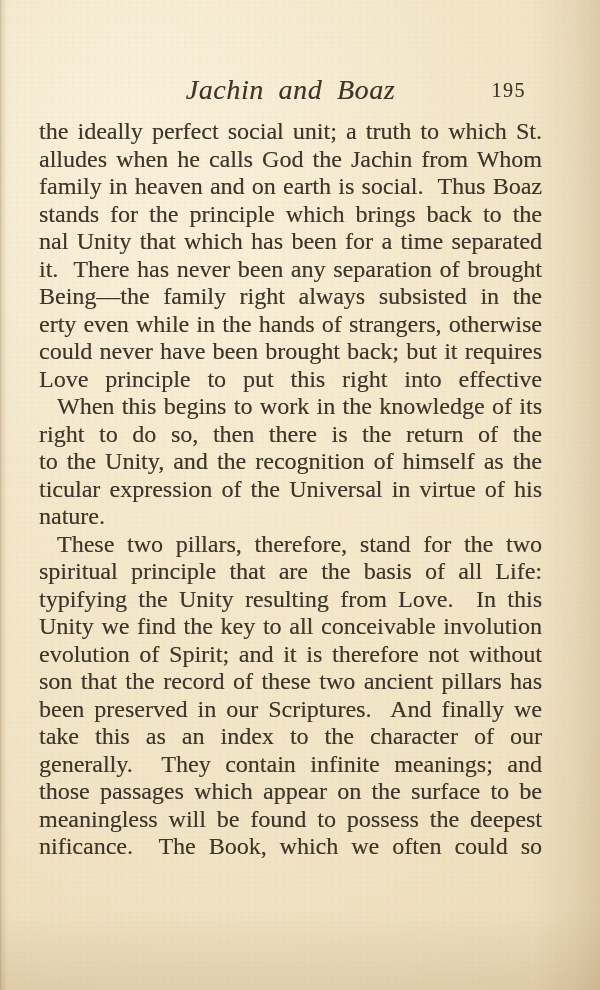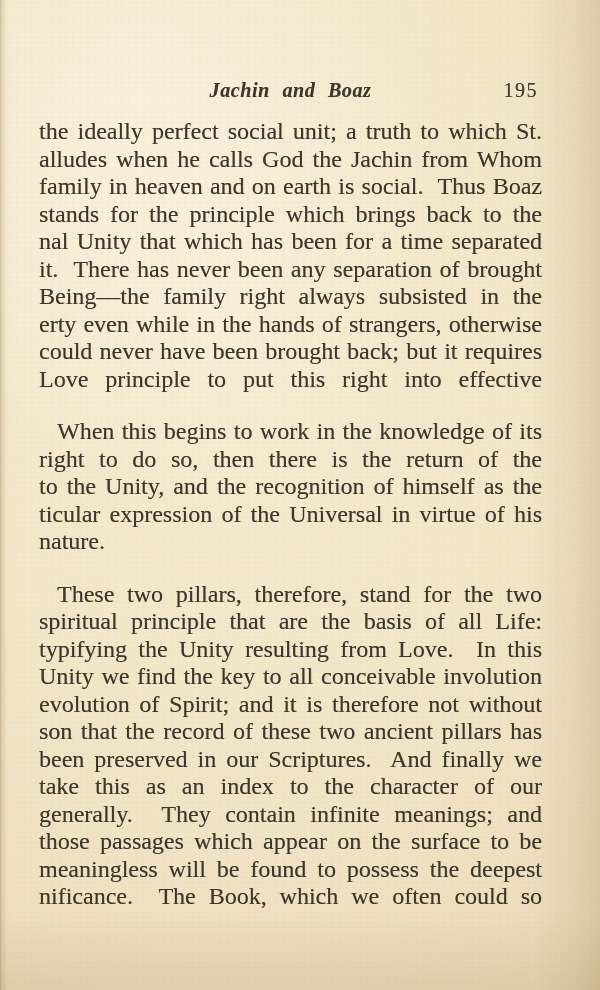--- a/index.html
+++ b/index.html
@@ -38,29 +38,29 @@
     position: absolute;
     top: 76px;
     left: 39px;
     width: 503px;
     height: 28px;
   }
   .running-title {
     display: block;
     text-align: center;
     font-style: italic;
-    font-weight: bold;
-    font-size: 20px;
+    font-weight: normal;
+    font-size: 28px;
     line-height: 28px;
     letter-spacing: 0.6px;
     word-spacing: 7px;
   }
   .page-number {
     position: absolute;
-    right: 4px;
+    right: 16px;
     top: 0;
     font-size: 20px;
     line-height: 28px;
     letter-spacing: 1.5px;
   }
   .body-text {
     position: absolute;
     top: 118px;
     left: 39px;
     width: 503px;
@@ -73,21 +73,20 @@
     white-space: pre-wrap;
     text-align: justify;
     text-align-last: justify;
     text-justify: inter-word;
   }
   .line.nj {
     text-align-last: left;
   }
   .line.indent {
     padding-left: 18px;
-    margin-top: 25px;
   }
 </style>
 </head>
 <body>
 
 <div class="page">
   <header class="running-head">
     <span class="running-title">Jachin and Boaz</span>
     <span class="page-number">195</span>
   </header>

